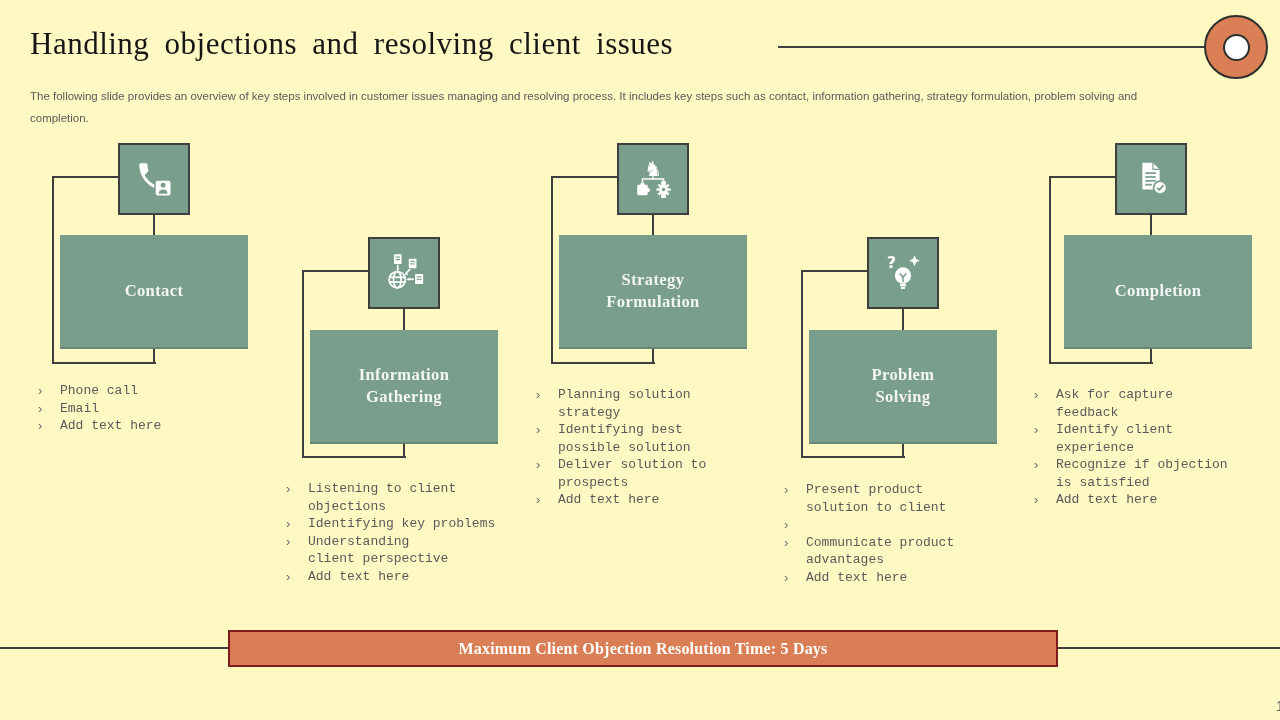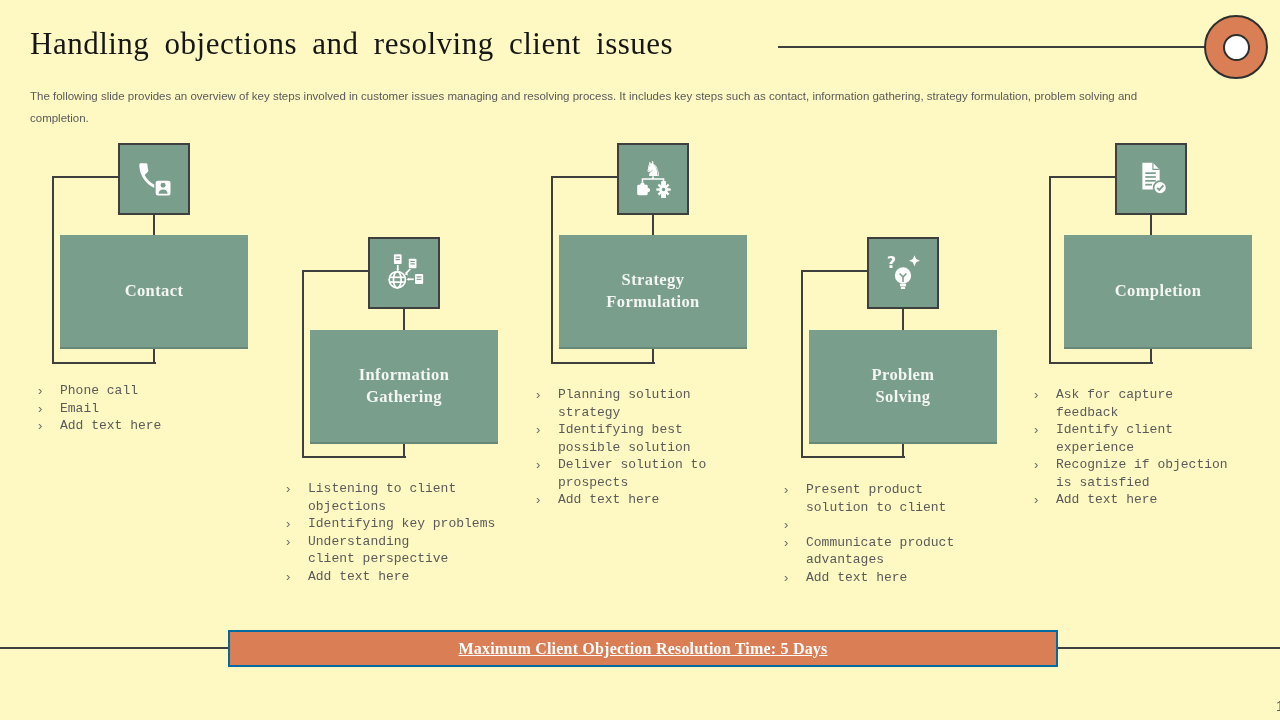--- a/index.html
+++ b/index.html
@@ -26,23 +26,23 @@
             border-bottom:2px solid rgba(0,0,0,.14);box-sizing:border-box;}
   .textblock{position:absolute;font-size:13px;color:#5a5a5a;z-index:2;}
   .intro{font-weight:bold;color:#3e3e3e;font-size:13.5px;line-height:18px;white-space:pre-line;}
   .bullets{margin-top:2px;}
   .bullet{display:flex;line-height:17.5px;}
   .bullet .mk{flex:0 0 22px;padding-left:3px;color:#6a6a6a;}
   .bullet .tx{white-space:pre-line;font-family:Liberation Mono, monospace;}
   
   .banner-line{position:absolute;left:0;top:647px;width:1280px;height:2px;background:#3f3f3f;z-index:1;}
   .banner{position:absolute;left:228px;top:630px;width:830px;height:37px;background:#d97e55;
-          border:2px solid #0369a1;box-sizing:border-box;z-index:2;
+          border:2px solid #7f1d1d;box-sizing:border-box;z-index:2;
           display:flex;align-items:center;justify-content:center;color:#ffffff;
-          font-family:"Liberation Serif",serif;font-weight:bold;font-size:16px;letter-spacing:.2px;text-decoration:underline;}
+          font-family:"Liberation Serif",serif;font-weight:bold;font-size:16px;letter-spacing:.2px;}
   
   .footer{position:absolute;left:0;top:701px;width:1280px;text-align:center;
           font-size:11px;color:#8f8f8f;}
   .pagenum{position:absolute;left:1232px;top:698px;font-size:14px;color:#595959;margin-left:44px;}
 </style>
 </head>
 <body>
 
 <div class="slide">
 

